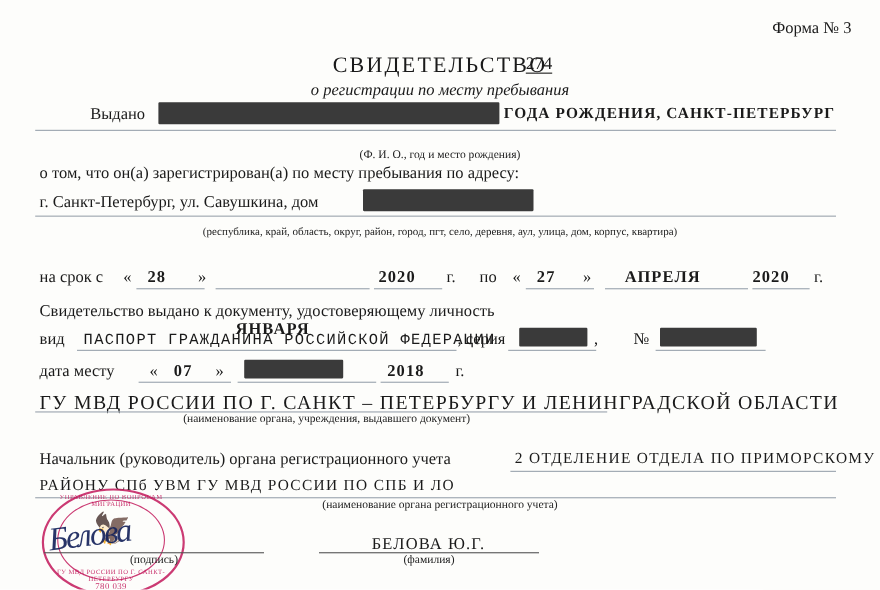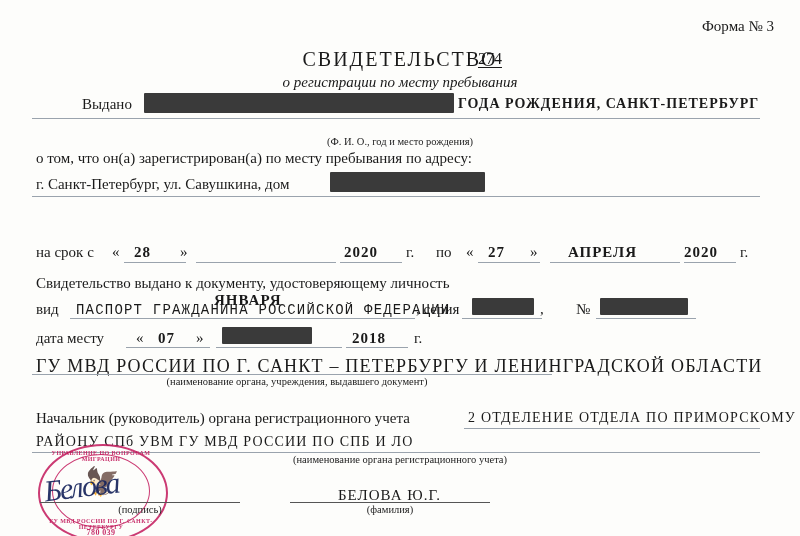--- a/index.html
+++ b/index.html
@@ -109,21 +109,20 @@
   }
   .stamp-text {
     position: absolute;
     color: #c2185b;
     font-size: 6px;
     letter-spacing: 0.4px;
     opacity: 0.9;
     text-align: center;
     width: 126px;
     left: 0;
-    font-weight: bold;
   }
   .stamp-emblem {
     position: absolute;
     left: 47px;
     top: 24px;
     font-size: 28px;
     color: #c2185b;
     opacity: 0.85;
     line-height: 1;
   }
@@ -165,20 +164,21 @@
   <div class="row bold-val" style="top:96px; left:458px; font-size:14px;">ГОДА РОЖДЕНИЯ, САНКТ-ПЕТЕРБУРГ</div>
   <div class="rule" style="left:32px; top:118px; width:728px;"></div>
 
   <div class="caption" style="top:136px;">(Ф. И. О., год и место рождения)</div>
 
   <div class="row" style="top:150px; left:36px;">о том, что он(а) зарегистрирован(а) по месту пребывания по адресу:</div>
 
   <div class="row" style="top:176px; left:36px;">г. Санкт-Петербург, ул. Савушкина, дом</div>
   <div class="redact" style="left:330px; top:172px; width:155px; height:20px;"></div>
   <div class="rule" style="left:32px; top:196px; width:728px;"></div>
+  <div class="caption small" style="top:206px;">(республика, край, область, округ, район, город, пгт, село, деревня, аул, улица, дом, корпус, квартира)</div>
 
   <div class="row" style="top:244px; left:36px;">на срок с</div>
   <div class="row" style="top:244px; left:112px;">«</div>
   <div class="row bold-val" style="top:244px; left:134px;">28</div>
   <div class="row" style="top:244px; left:180px;">»</div>
   <div class="row bold-val" style="top:244px; left:214px;margin-top:48px;">ЯНВАРЯ</div>
   <div class="row bold-val" style="top:244px; left:344px;">2020</div>
   <div class="row" style="top:244px; left:406px;">г.</div>
   <div class="row" style="top:244px; left:436px;">по</div>
   <div class="row" style="top:244px; left:466px;">«</div>

